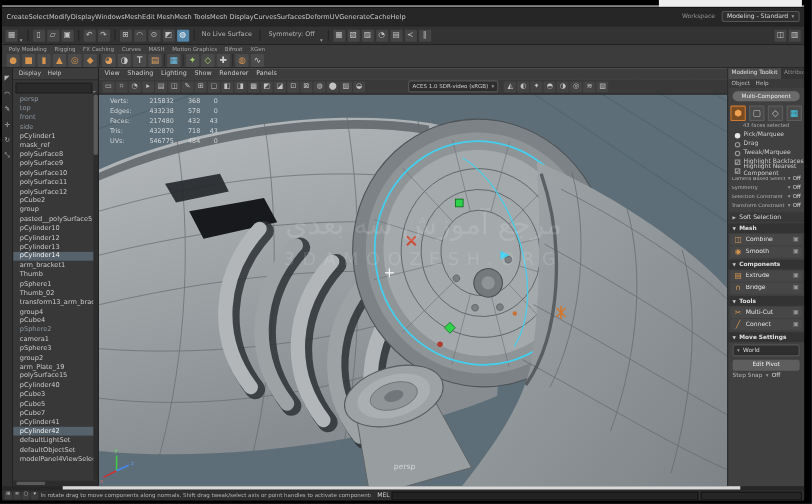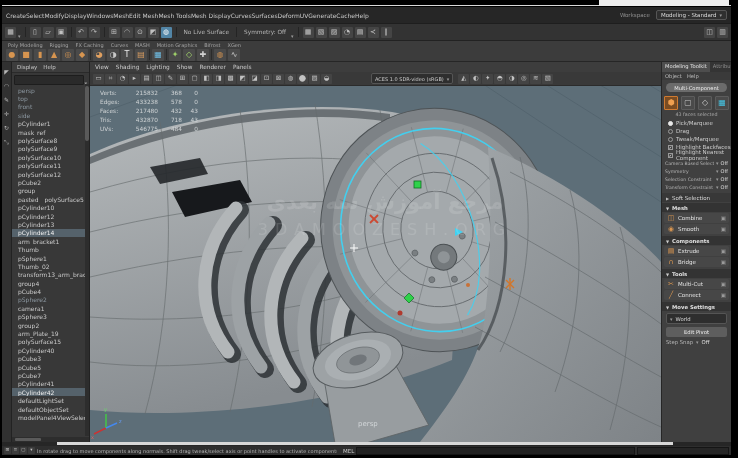--- a/index.html
+++ b/index.html
@@ -73,21 +73,21 @@
           height:9px;display:flex;align-items:center;gap:3px;padding:0 3px;
           font-size:5px;color:#ccc;white-space:nowrap;}
   .scene{position:absolute;left:0;top:0;width:571px;height:380px;z-index:1;}
   .hud{position:absolute;z-index:2;left:10px;top:27px;font-size:5.8px;color:#cfd3d5;line-height:9px;}
   .hud-row{display:flex;}
   .hud-row span{display:inline-block;text-align:right;}
   .hud-l{width:22px;text-align:left !important;}
   .hud-a{width:36px;} .hud-b{width:24px;} .hud-c{width:16px;}
   .watermark{position:absolute;z-index:2;left:95px;top:128px;width:400px;text-align:center;
              color:rgba(255,255,255,0.13);pointer-events:none;}
-  .wm1{font-size:21px;font-weight:bold;}
+  .wm1{font-size:26px;font-weight:normal;}
   .wm2{font-size:16px;letter-spacing:7px;margin-top:6px;}
   .persp-label{position:absolute;z-index:2;left:268px;top:358px;font-size:7px;color:#d2d6d8;}
 
   
   .toolkit{width:70px;background:#404040;border-left:1px solid #262626;box-sizing:border-box;
            font-size:5.5px;color:#ccc;display:flex;flex-direction:column;overflow:hidden;}
   .tk-tabs{display:flex;height:10px;}
   .tk-tab{padding:1px 3px;font-size:5.2px;white-space:nowrap;overflow:hidden;}
   .tk-tab.active{background:#4d4d4d;color:#e2e2e2;}
   .tk-tab.inactive{background:#343434;color:#909090;flex:1;}

